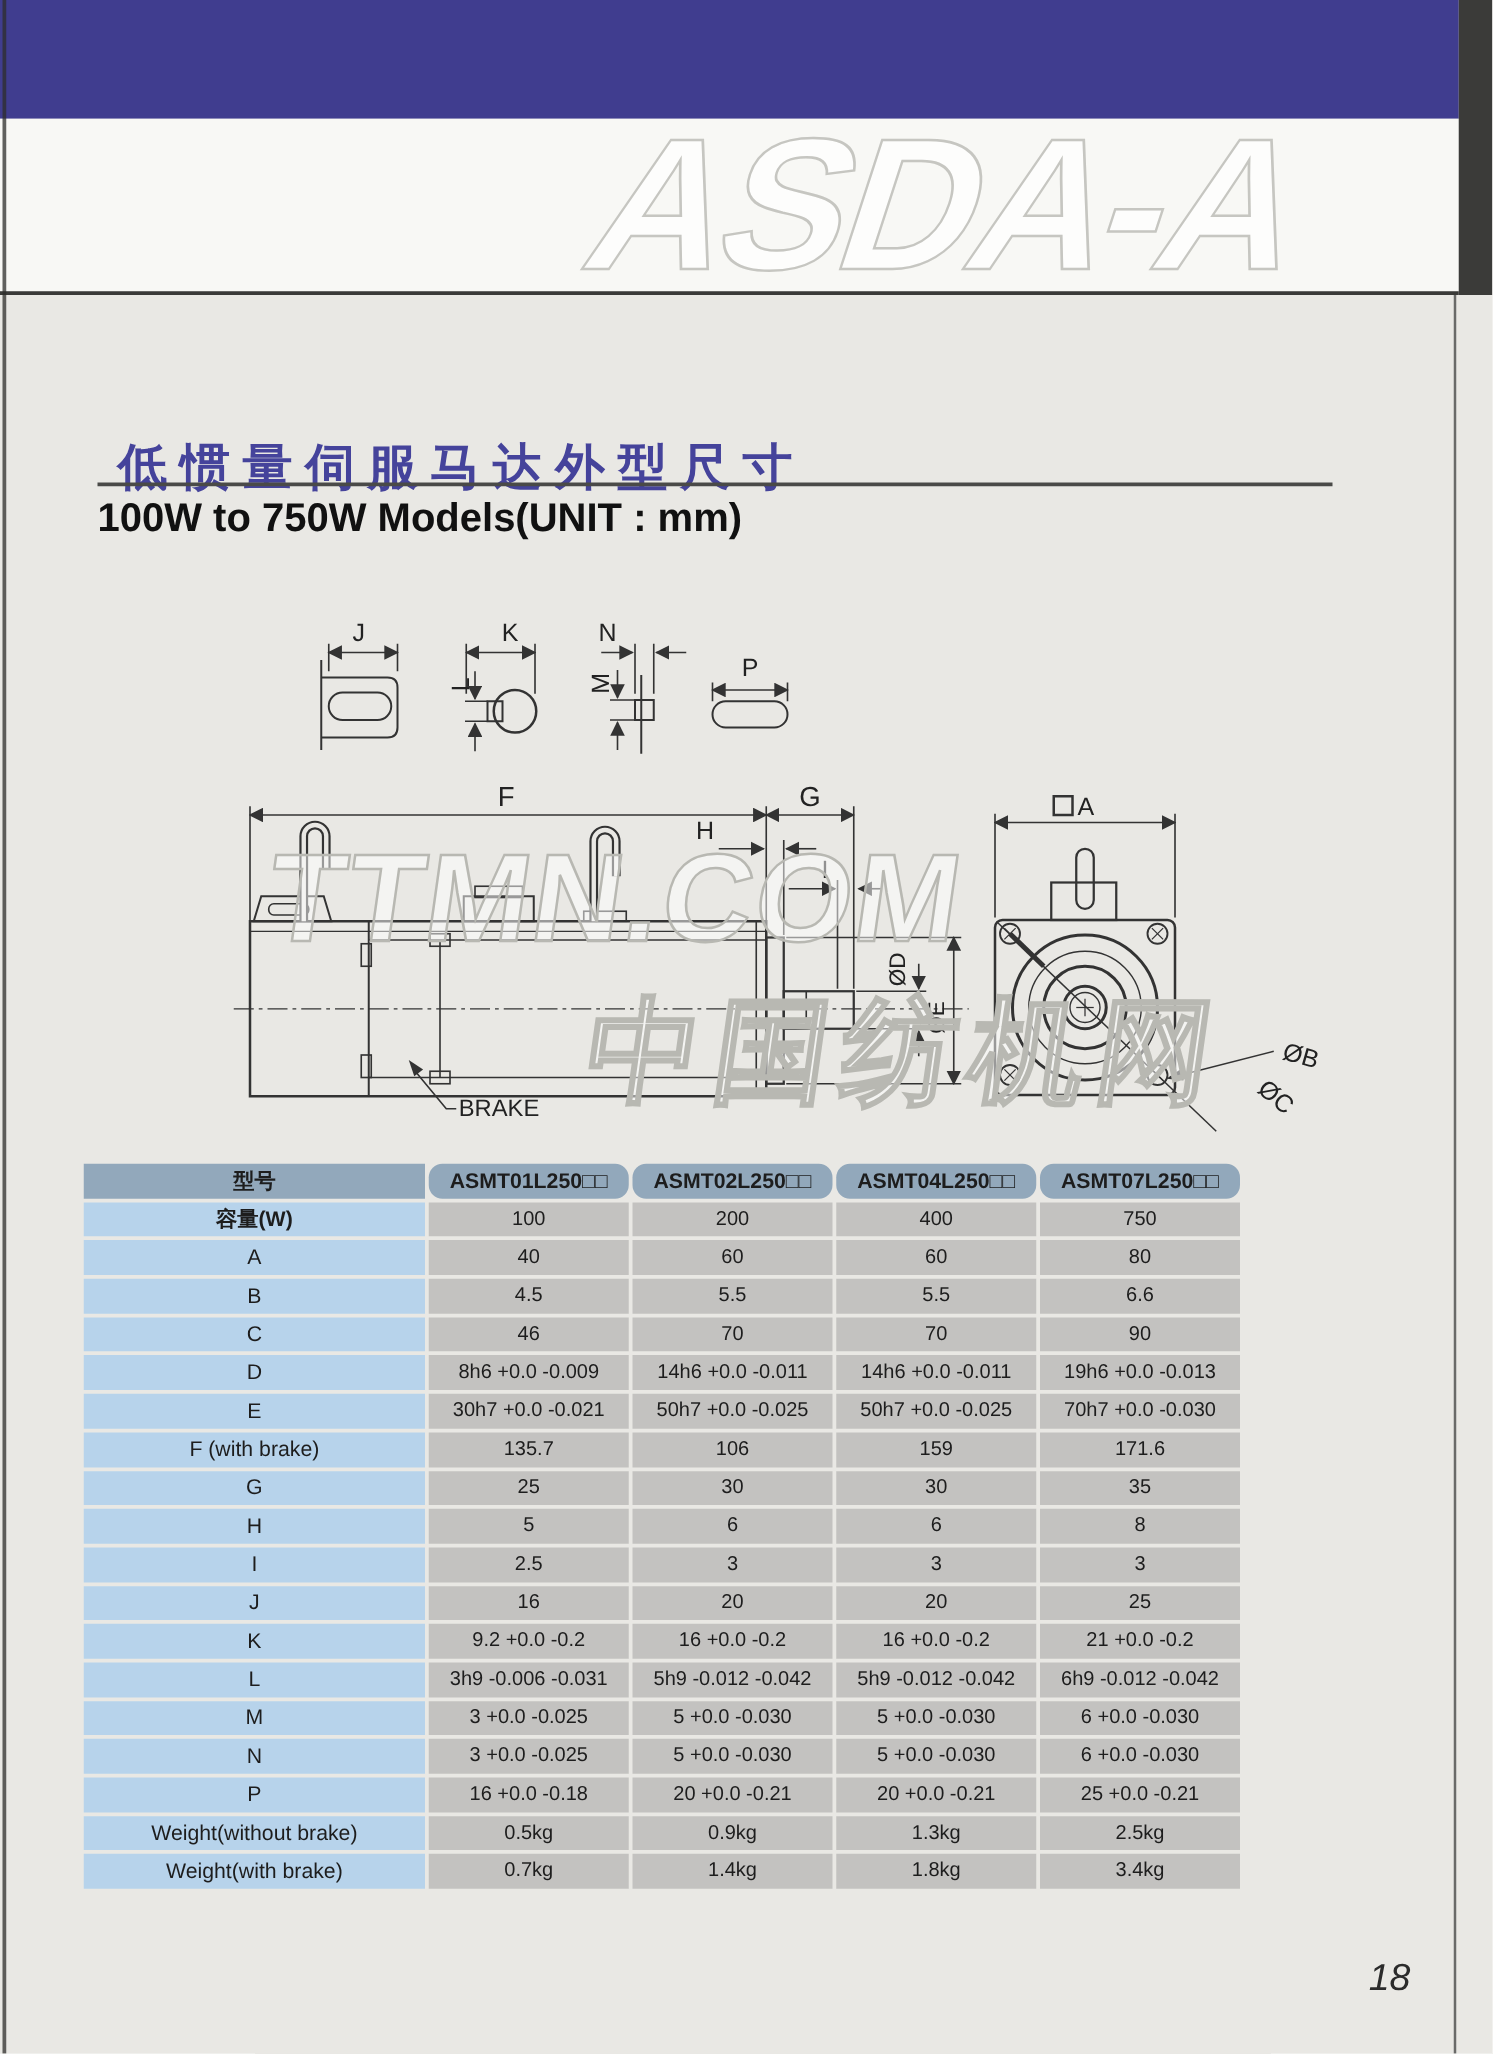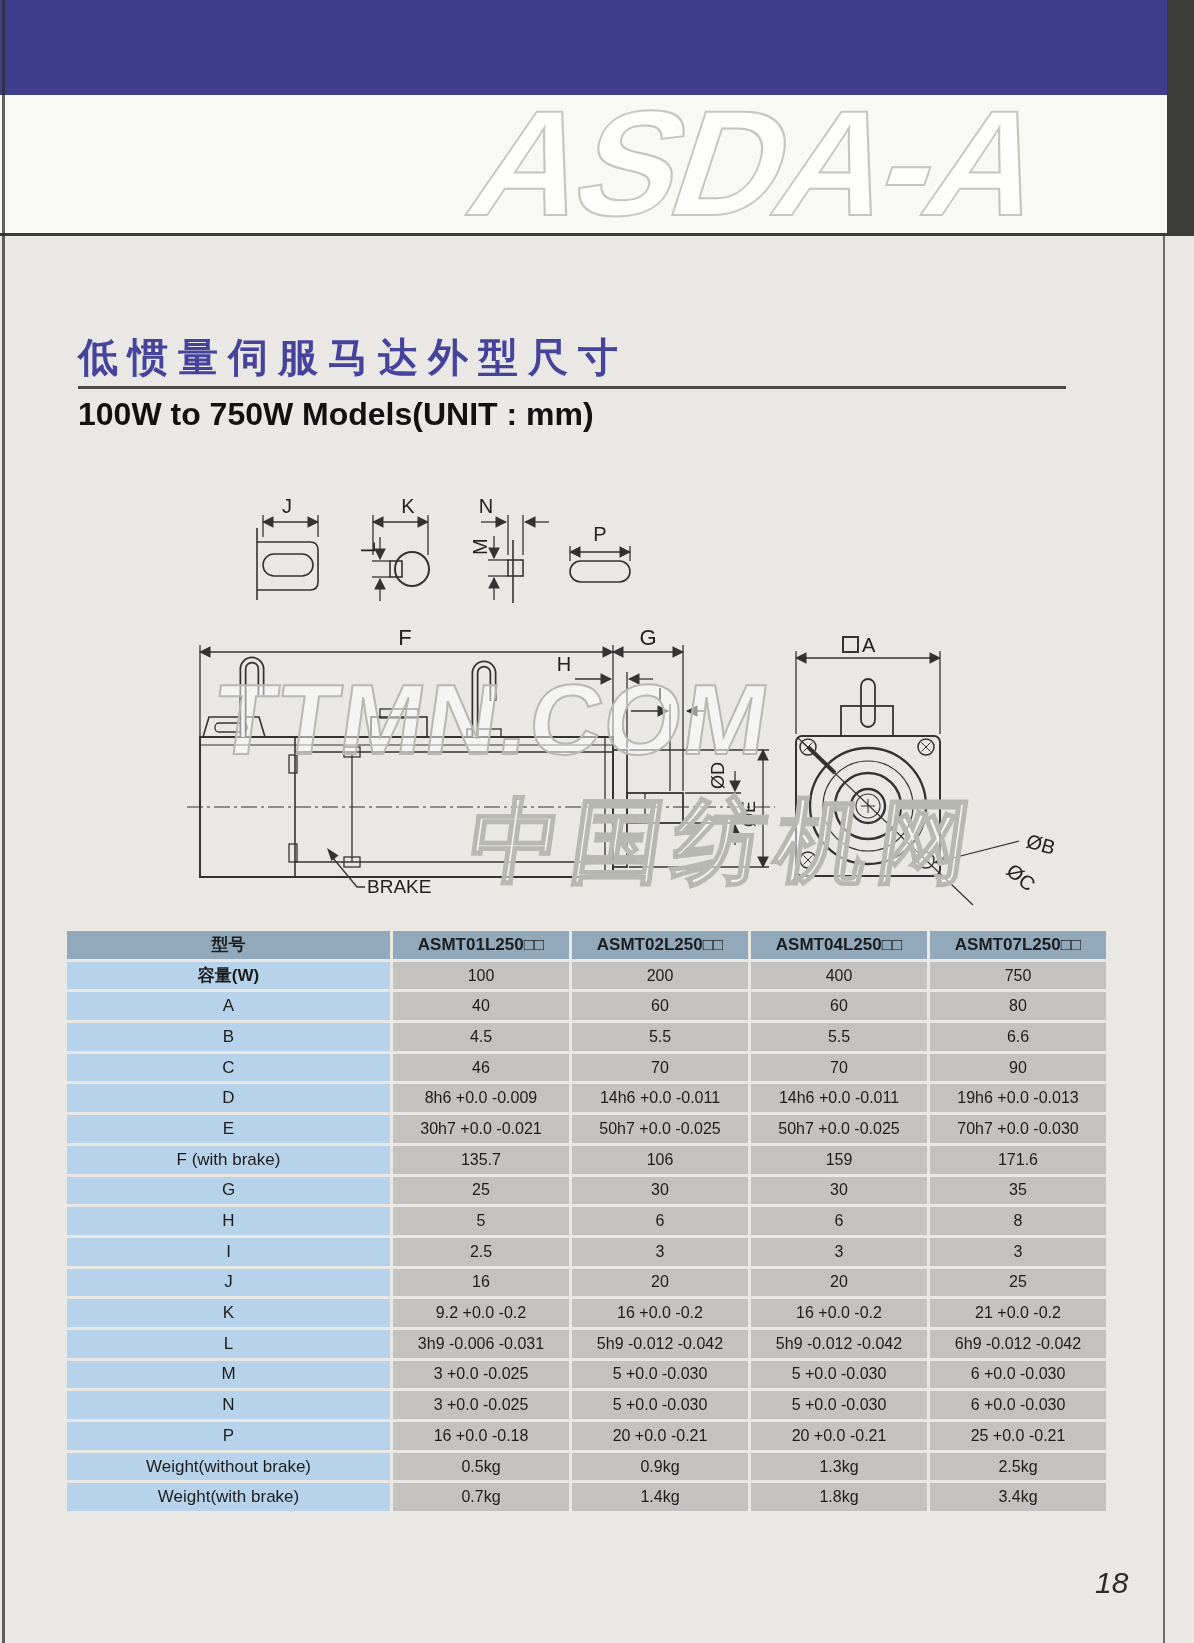--- a/index.html
+++ b/index.html
@@ -7,37 +7,37 @@
         font-family:"Liberation Sans","DejaVu Sans",sans-serif;}
   .band-blue{position:absolute;left:0;top:0;width:1167px;height:95px;background:var(--band_blue,#403d8f);}
   .band-white{position:absolute;left:0;top:95px;width:1167px;height:138px;background:#f8f8f5;overflow:hidden;}
   .asda{position:absolute;left:380px;top:-12px;width:760px;height:150px;text-align:center;
         font-size:150px;font-weight:bold;line-height:160px;letter-spacing:-4px;
         transform:skewX(-18deg);color:rgba(255,255,255,0.65);-webkit-text-stroke:2px #c6c6c1;}
   .header-rule{position:absolute;left:0;top:233px;width:1167px;height:3px;background:#3a3a38;}
   .edge-left{position:absolute;left:2px;top:0;width:3px;height:1643px;background:rgba(45,45,43,0.75);}
   .edge-right-block{position:absolute;left:1167px;top:0;width:27px;height:236px;background:#3b3b39;}
   .edge-right-line{position:absolute;left:1163px;top:236px;width:2px;height:1407px;background:#6a6a68;}
-  .title-cn{position:absolute;left:78px;top:330px;margin:0;font-size:40px;font-weight:bold;
+  .title-cn{position:absolute;left:78px;top:330px;margin:16px;font-size:40px;font-weight:bold;
         letter-spacing:10px;color:var(--title_blue,#45439b);}
   .title-rule{position:absolute;left:78px;top:386px;width:988px;height:3px;background:#4a4a48;}
   .subtitle{position:absolute;left:78px;top:396px;margin:0;font-size:32px;font-weight:bold;color:#111;}
   .diagram{position:absolute;left:75px;top:455px;}
   .wm{position:absolute;font-weight:bold;transform:skewX(-8deg);color:rgba(255,255,255,0.5);
       -webkit-text-stroke:2px #b8b8b2;z-index:3;pointer-events:none;white-space:nowrap;}
   .wm1{left:215px;top:662px;font-size:100px;letter-spacing:2px;}
   .wm2{left:470px;top:780px;font-size:92px;letter-spacing:10px;}
   .spec-table{position:absolute;left:64px;top:928px;z-index:4;border-collapse:separate;border-spacing:3px 3px;table-layout:fixed;}
   .spec-table th,.spec-table td{height:27.7px;padding:0;text-align:center;vertical-align:middle;
       white-space:nowrap;overflow:hidden;color:#1d1d1d;}
   .spec-table th{background:var(--table_header_bg,#92a8bb);font-size:17px;font-weight:bold;}
   .spec-table .rowlabel{background:var(--row_label_bg,#b7d3eb);font-size:17px;font-weight:400;}
   .spec-table tbody tr:first-child .rowlabel{font-weight:bold;}
   .spec-table .cell{background:var(--cell_bg,#c3c2c0);font-size:16px;}
-  .col0{width:323px;} .colm{width:176px;}
+  .col0{width:273px;} .colm{width:160px;border-radius:11px;}
   .page-number{position:absolute;left:1095px;top:1566px;width:60px;text-align:left;
       font-size:30px;font-style:italic;color:#2b2b2b;}
   svg text{fill:#222;stroke:none;}
 </style>
 </head>
 <body>
 
 <div class="page">
 
   <div class="band-blue"></div>

